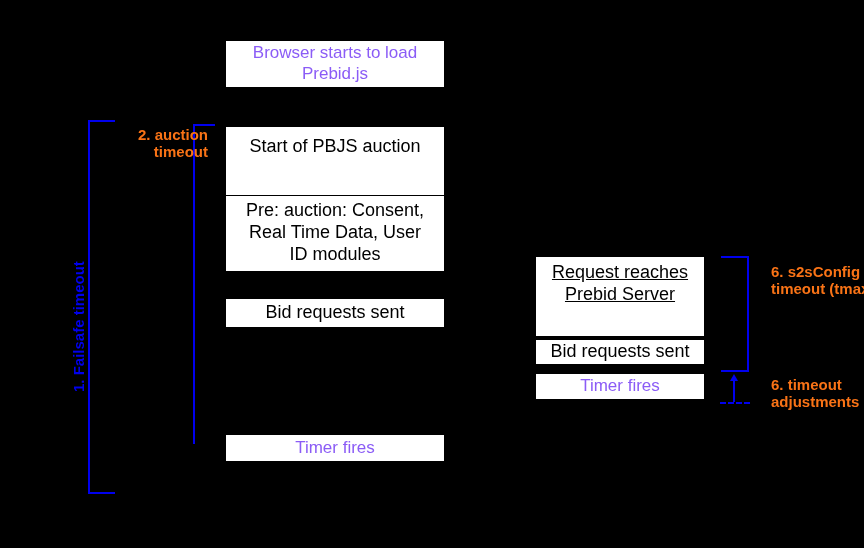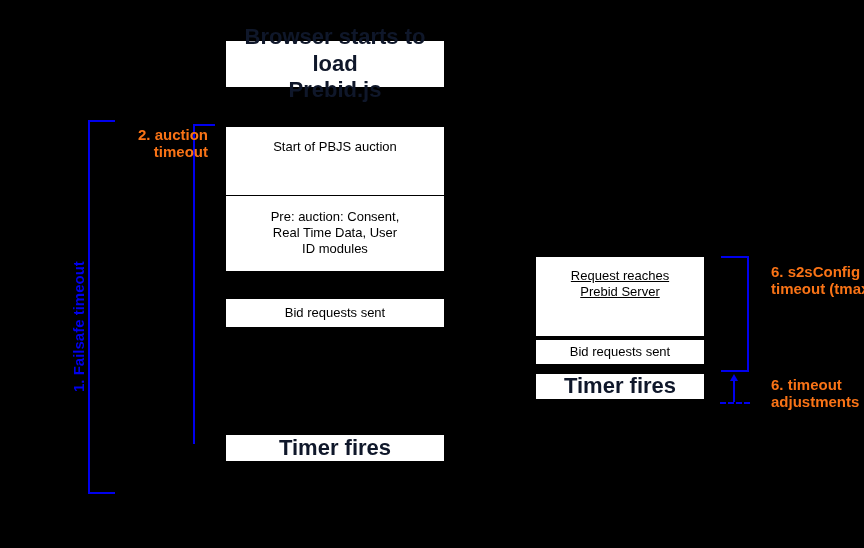--- a/index.html
+++ b/index.html
@@ -11,47 +11,46 @@
     position: relative;
     width: 864px;
     height: 548px;
     background: #000000;
     overflow: hidden;
     font-family: "Liberation Sans", sans-serif;
   }
   .box {
     position: absolute;
     background: #ffffff;
-    color: #0f172a;
+    color: #8b5cf6;
     border: 1px solid #000000;
     box-sizing: border-box;
     display: flex;
     align-items: center;
     justify-content: center;
     text-align: center;
-    font-size: 22px;
+    font-size: 17px;
     line-height: 1.22;
     font-family: "Liberation Sans", sans-serif;
     white-space: pre-line;
     padding: 0 4px;
-    font-weight: bold;
   }
   .stack {
     position: absolute;
     background: #ffffff;
     box-sizing: border-box;
   }
   .stack .cell {
     box-sizing: border-box;
     display: flex;
     align-items: center;
     justify-content: center;
     text-align: center;
     color: #000000;
-    font-size: 13px;
+    font-size: 18px;
     line-height: 1.22;
     white-space: pre-line;
     background: #ffffff;
     padding: 0 4px;
   }
   .stack .cell + .cell {
     border-top: 1px solid #000000;
     margin-top: 28px;
   }
   .blue-text {

